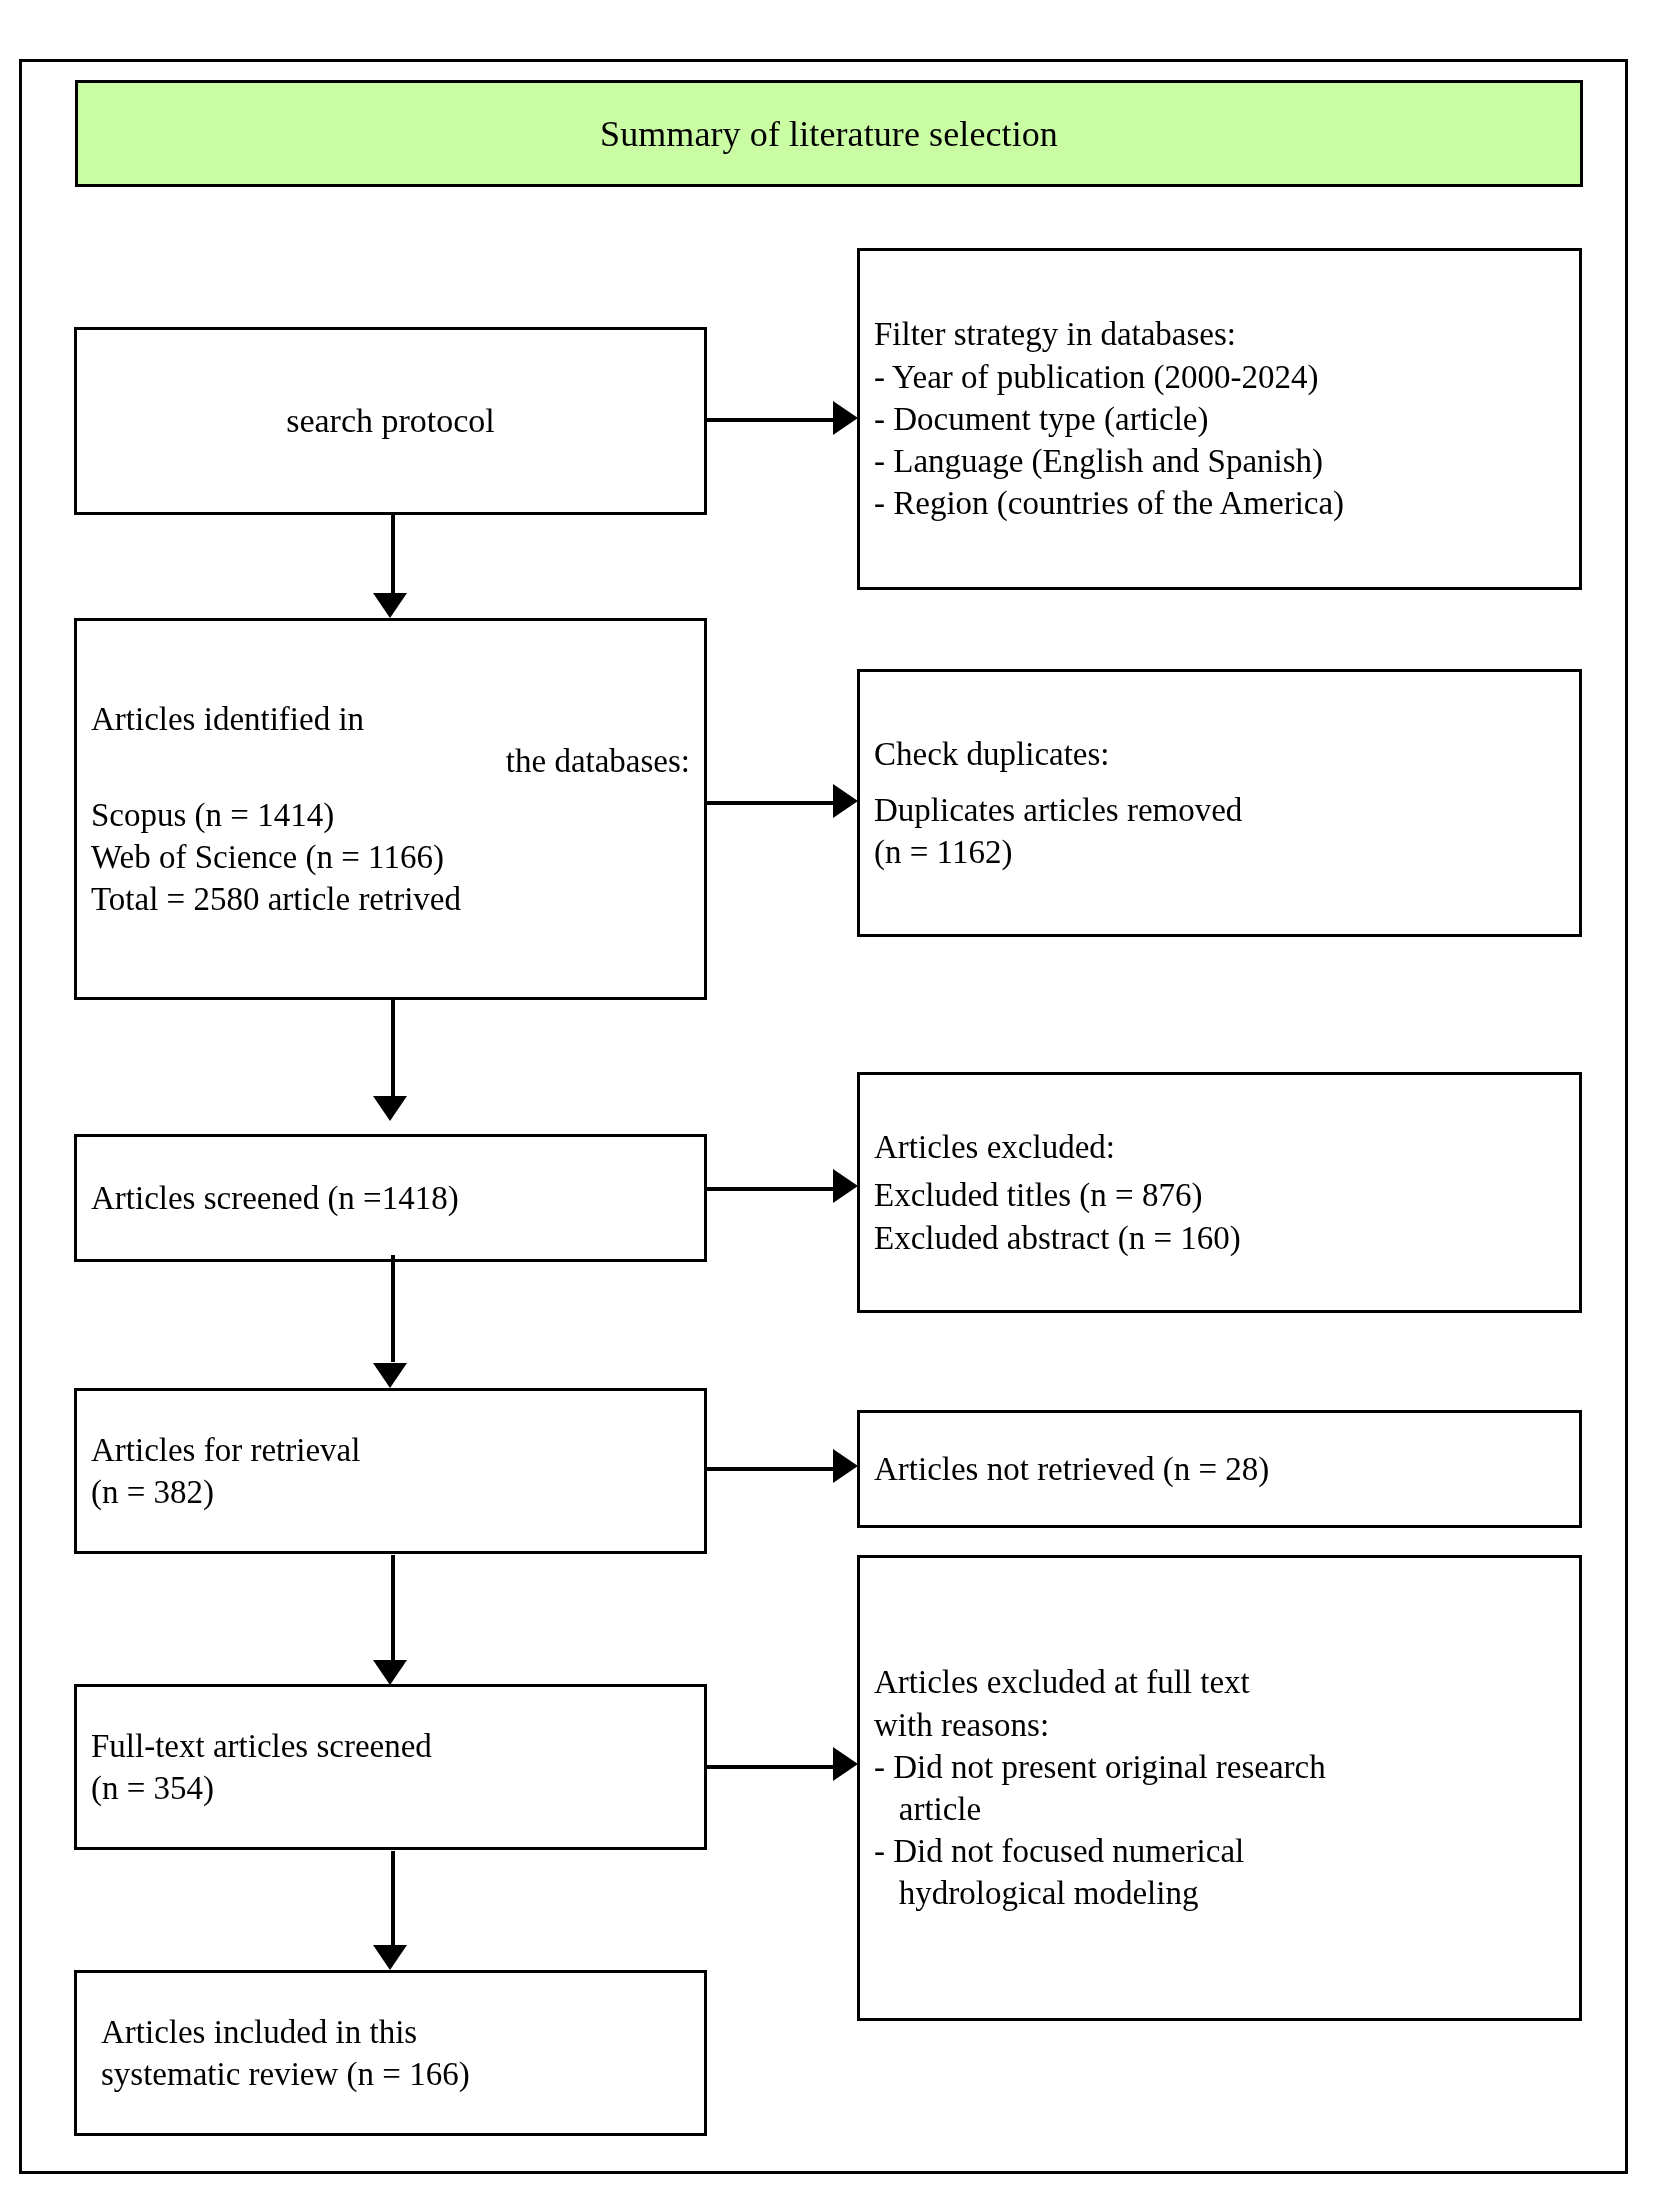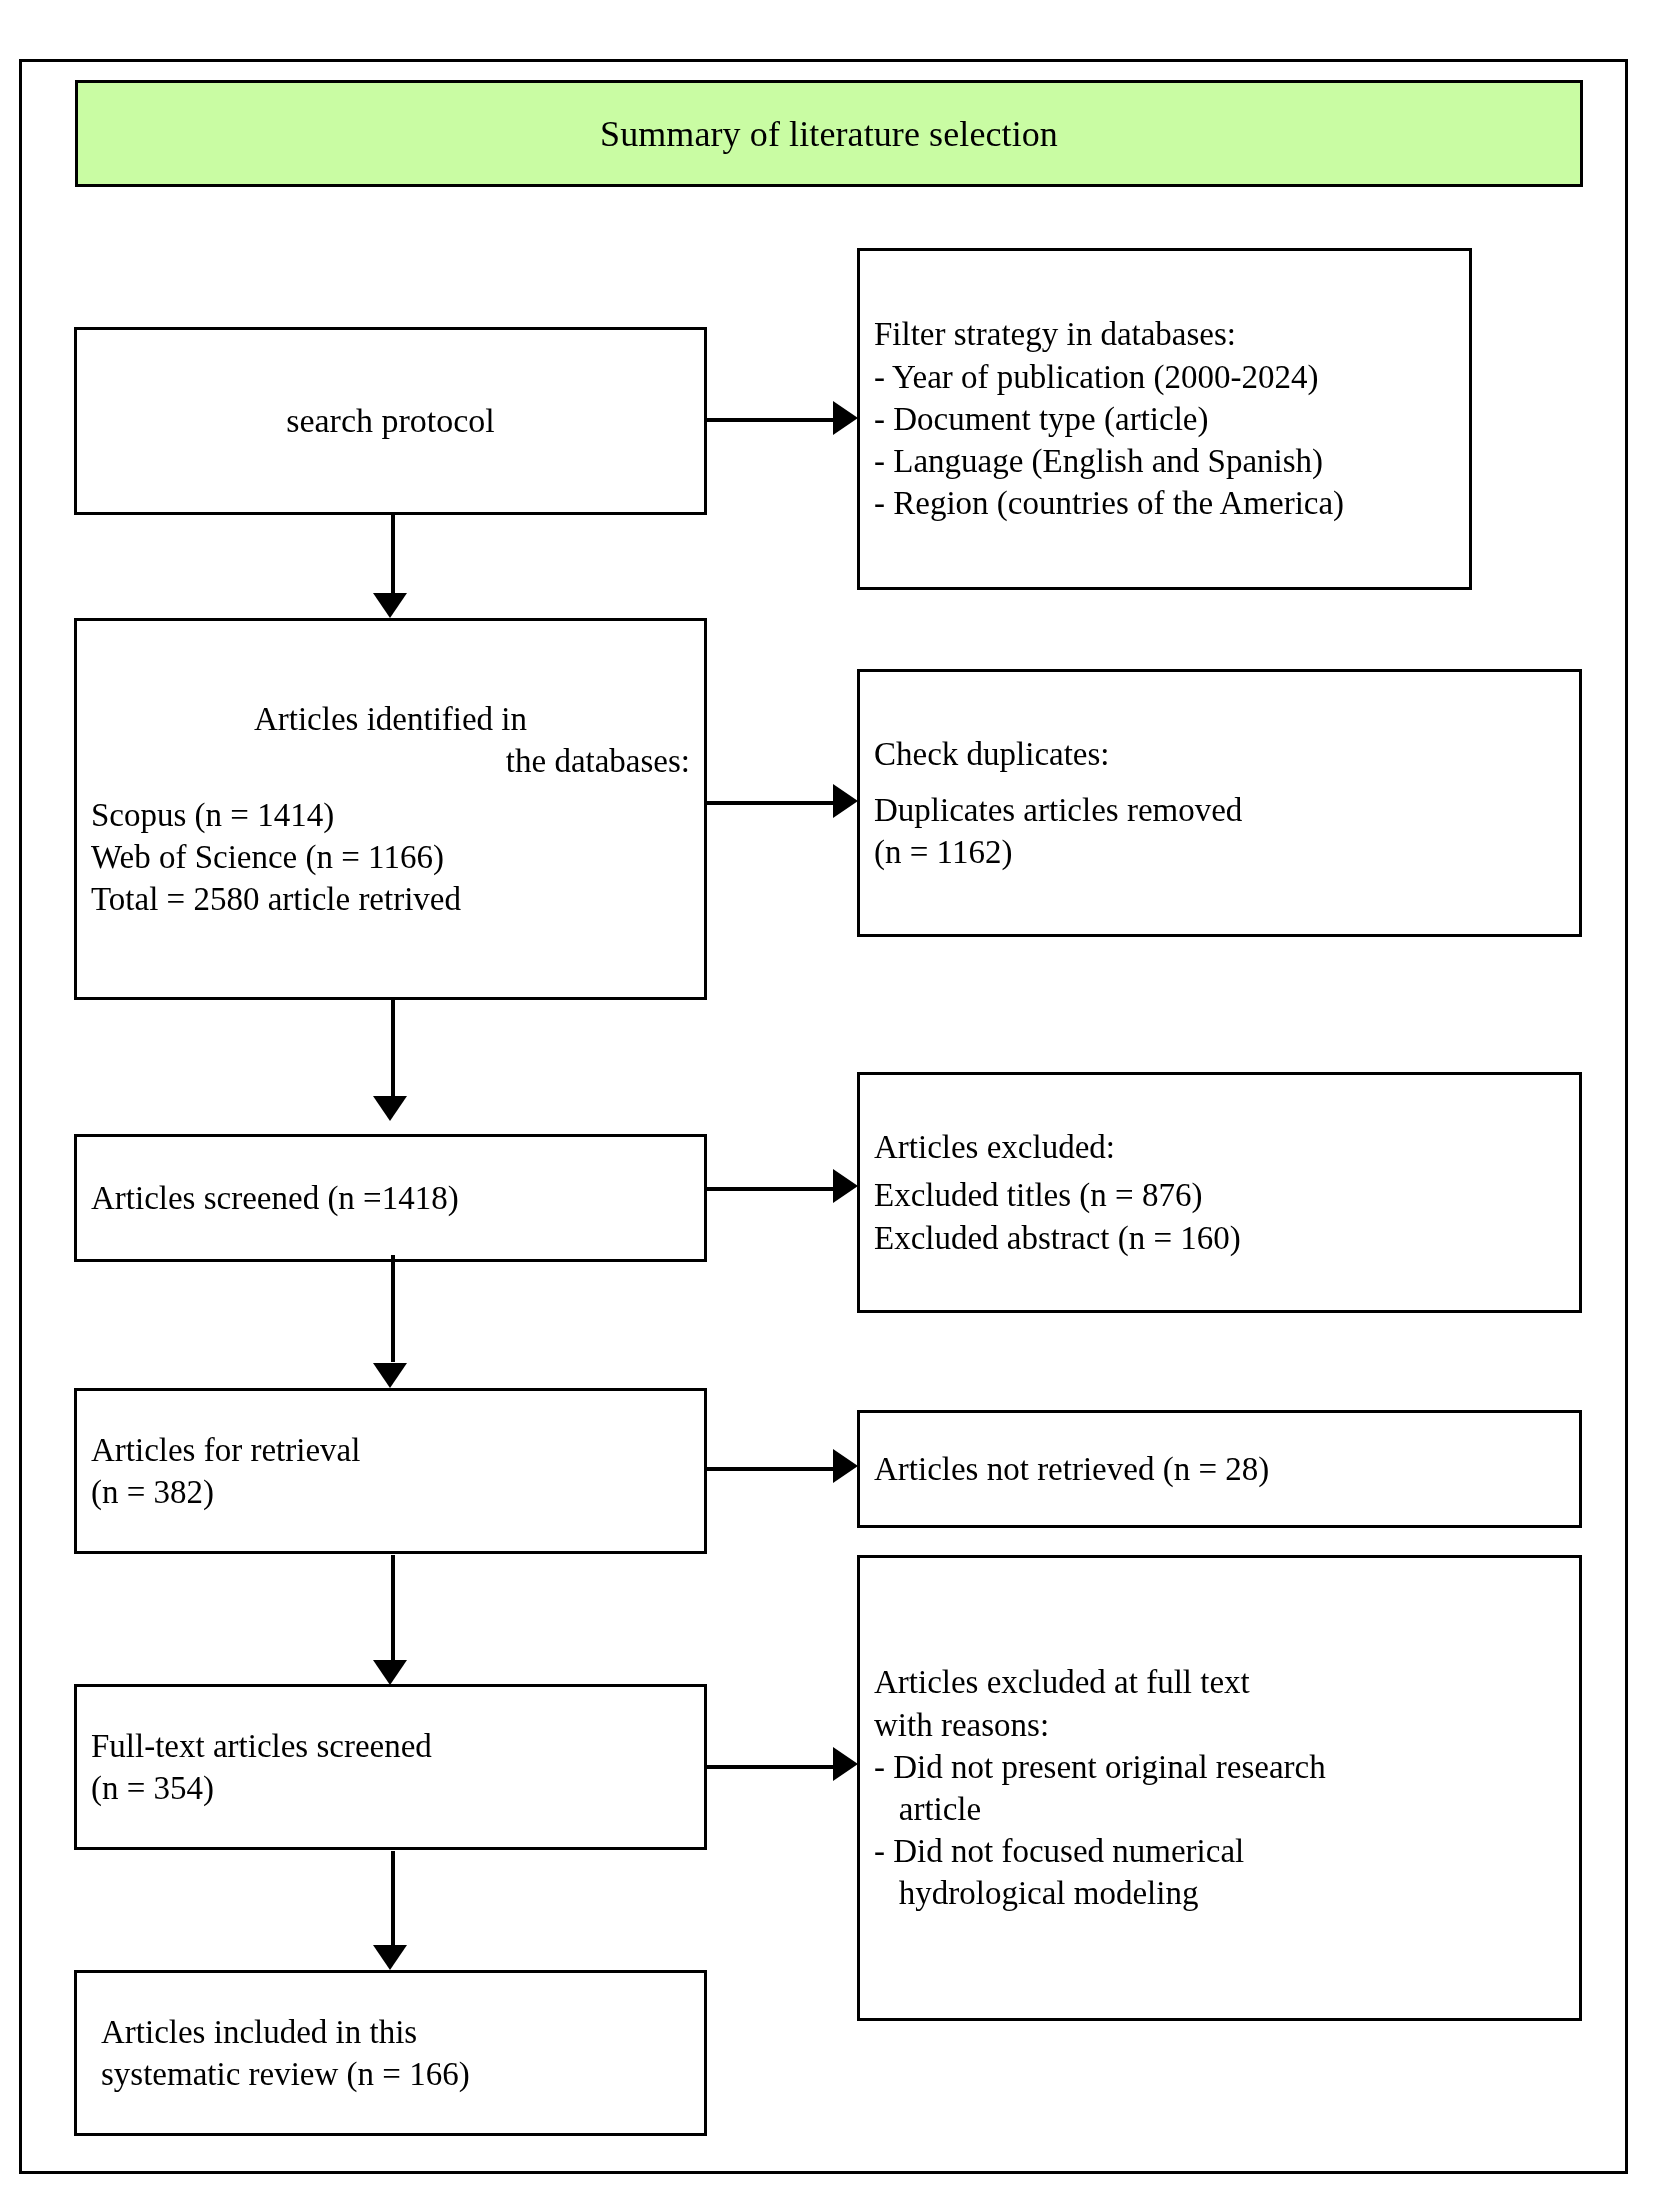--- a/index.html
+++ b/index.html
@@ -106,30 +106,30 @@
   <div id="outer-frame"></div>
 
   <div id="title-banner">
     <div class="line">Summary of literature selection</div>
   </div>
 
   <div class="node centered" style="left:74px; top:327px; width:633px; height:188px;">
     <div class="line fs-big">search protocol</div>
   </div>
 
-  <div class="node left pad-lr" style="left:857px; top:248px; width:615px; height:342px;">
+  <div class="node left pad-lr" style="left:857px; top:248px; width:725px; height:342px;">
     <div class="line fs-med">Filter strategy in databases:</div>
     <div class="line fs-med">- Year of publication (2000-2024)</div>
     <div class="line fs-med">- Document type (article)</div>
     <div class="line fs-med">- Language (English and Spanish)</div>
     <div class="line fs-med">- Region (countries of the America)</div>
   </div>
 
   <div class="node left pad-lr" style="left:74px; top:618px; width:633px; height:382px;">
-    <div class="line fs-med" style="text-align:center;">Articles identified in</div>
+    <div class="line fs-med" style="text-align:left;">Articles identified in</div>
     <div class="line fs-med" style="text-align:right; margin-bottom:11.8px;">the databases:</div>
     <div class="line fs-med">Scopus (n = 1414)</div>
     <div class="line fs-med">Web of Science (n = 1166)</div>
     <div class="line fs-med">Total = 2580 article retrived</div>
   </div>
 
   <div class="node left pad-lr" style="left:857px; top:669px; width:725px; height:268px;">
     <div class="line fs-med" style="margin-bottom:14px;">Check duplicates:</div>
     <div class="line fs-med">Duplicates articles removed</div>
     <div class="line fs-med">(n = 1162)</div>

